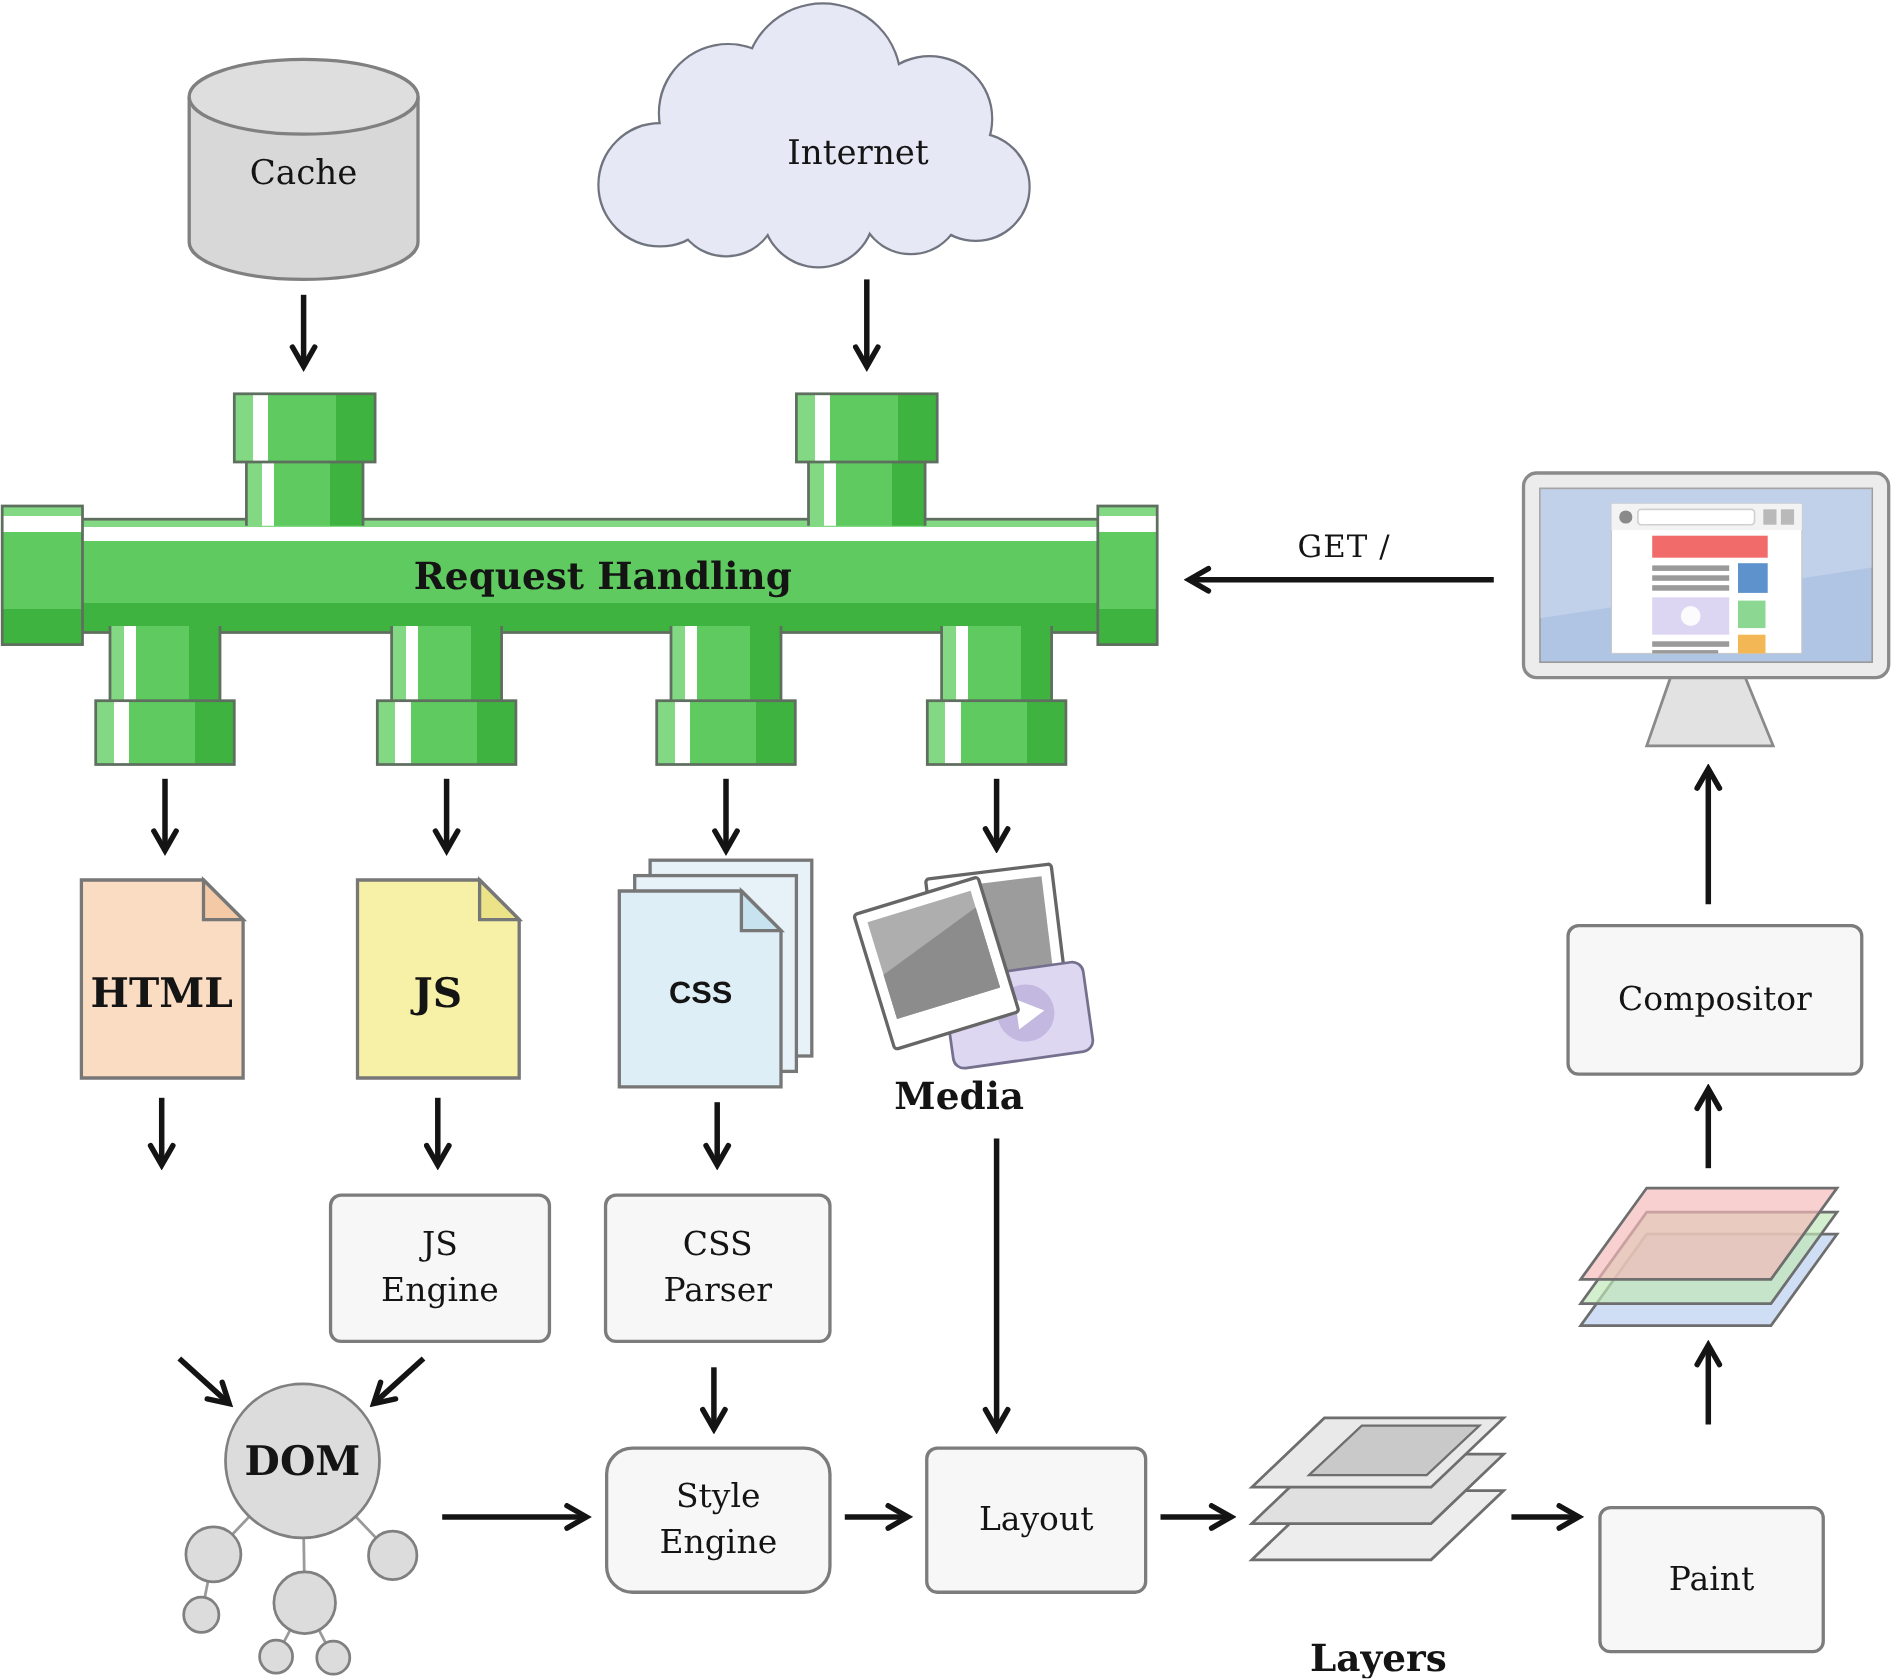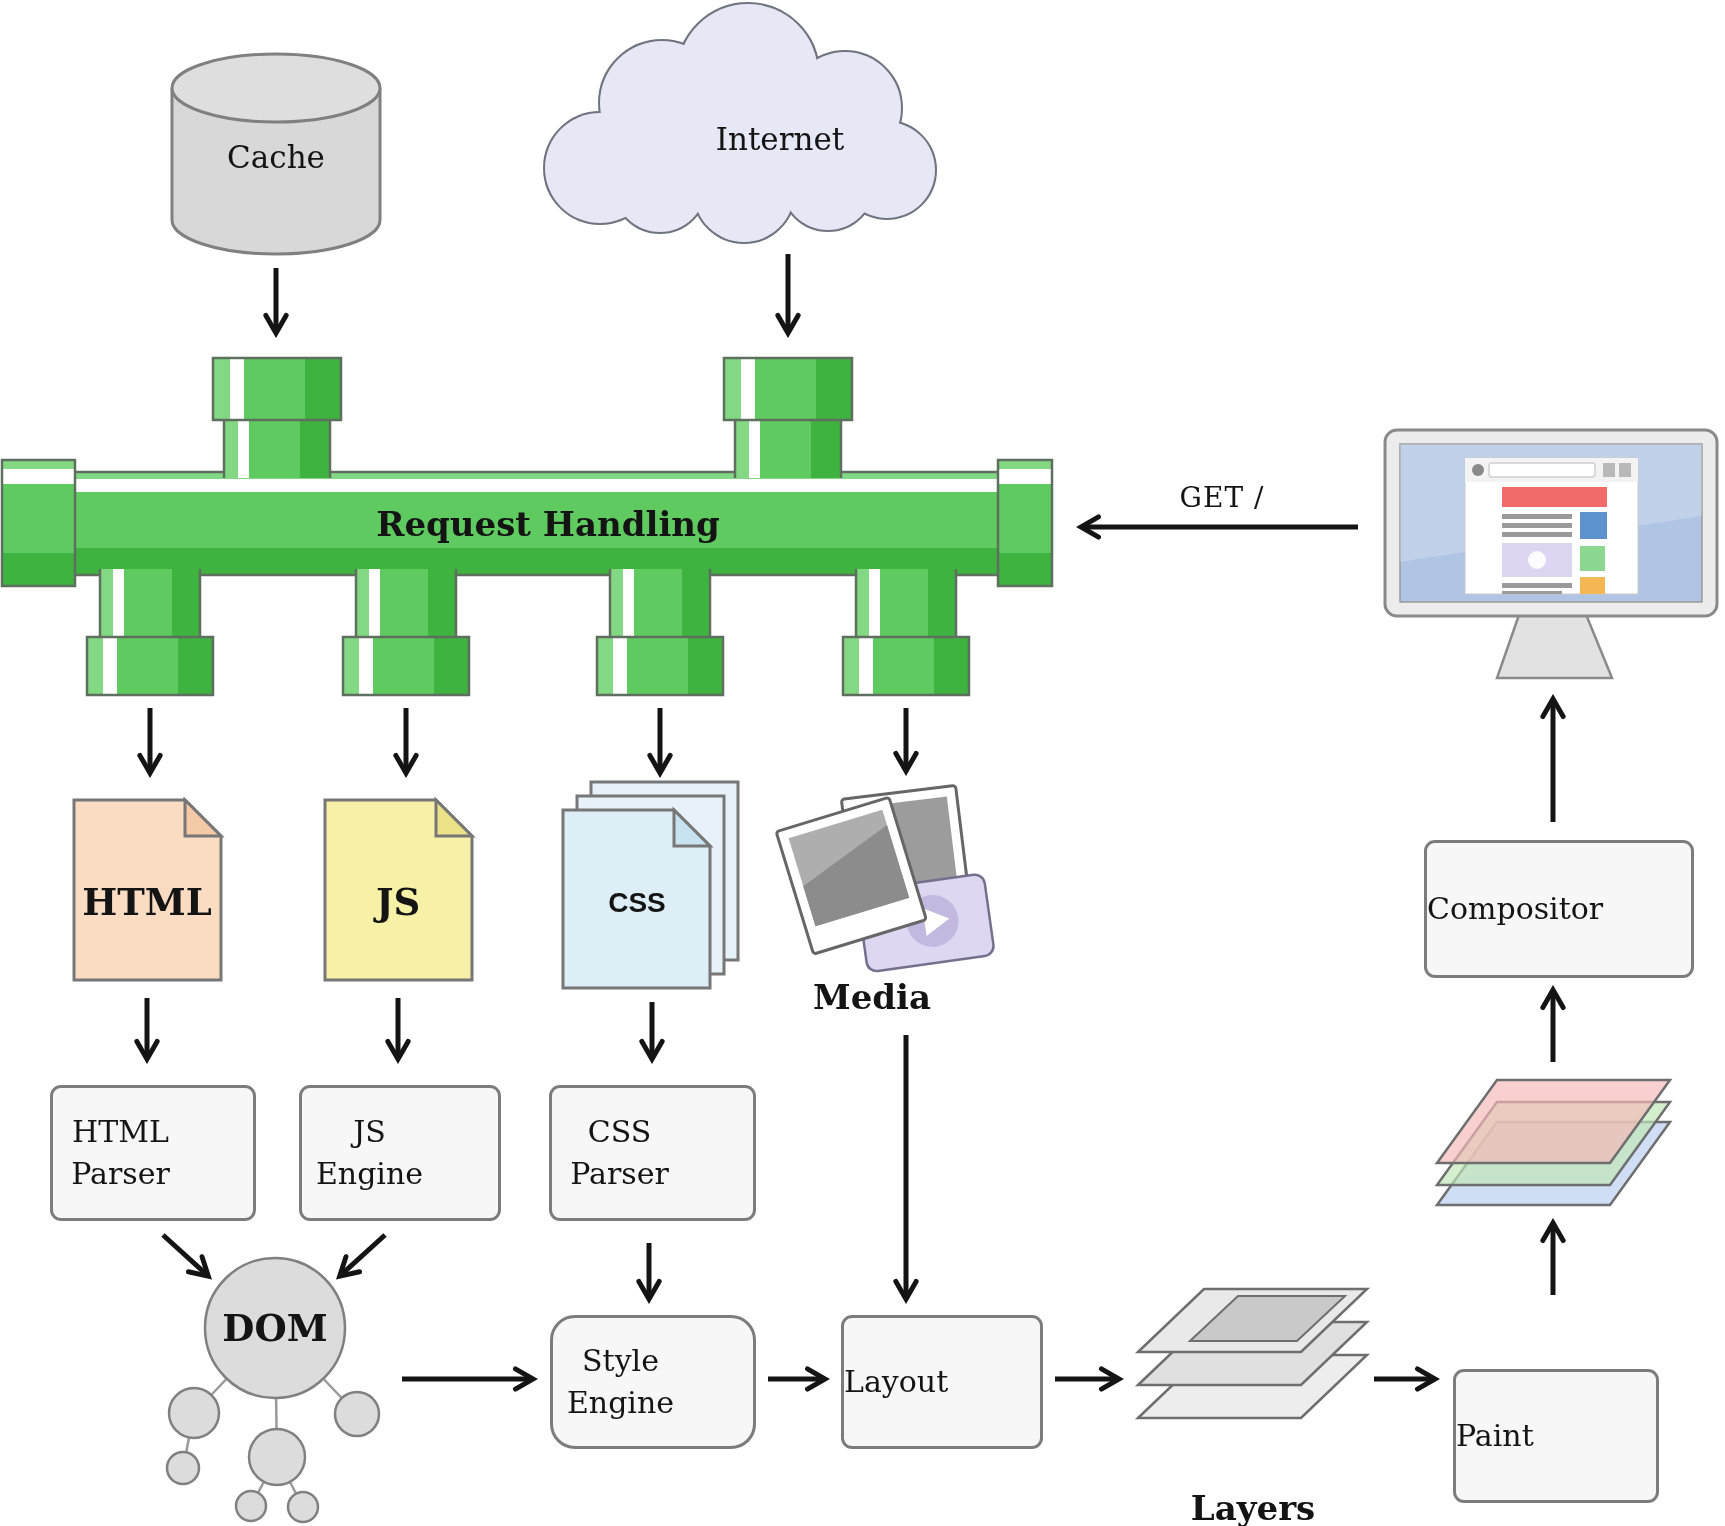--- a/index.html
+++ b/index.html
@@ -8,21 +8,21 @@
   #gfx{position:absolute;left:0;top:0;z-index:1;}
   .lbl{position:absolute;z-index:3;transform:translate(-50%,-50%);
        font-family:"DejaVu Serif",serif;color:#141414;white-space:nowrap;text-align:center;}
   .lbl-plain{font-size:31px;font-weight:400;}
   .lbl-bold{font-size:34px;font-weight:700;}
   .lbl-doc{font-size:37px;font-weight:700;}
   .lbl-sans{font-family:Liberation Sans, sans-serif;font-weight:700;font-size:28px;}
   .lbl-get{font-size:28px;font-weight:400;letter-spacing:1px;}
   .lbl-dom{font-size:37px;font-weight:700;}
   .node{position:absolute;z-index:2;background:#f7f7f7;border:3px solid #7c7c7c;
-        border-radius:11px;display:flex;align-items:center;justify-content:flex-start;
+        border-radius:11px;display:flex;align-items:center;justify-content:center;
         text-align:center;font-size:30px;line-height:1.4;color:#141414;
         font-family:"DejaVu Serif",serif;}
   .node span{display:inline-block;max-width:135px;}
   .node--wide span{max-width:none;}
 </style>
 </head>
 <body>
 
 <div id="stage">
 
@@ -229,23 +229,20 @@
     <line x1="768" y1="1379" x2="822" y2="1379" marker-end="url(#arw)"></line>
     <line x1="1055" y1="1379" x2="1116" y2="1379" marker-end="url(#arw)"></line>
     <line x1="1374" y1="1379" x2="1432" y2="1379" marker-end="url(#arw)"></line>
     <line x1="1553" y1="1295" x2="1553" y2="1226" marker-end="url(#arw)"></line>
     <line x1="1553" y1="1062" x2="1553" y2="993" marker-end="url(#arw)"></line>
     <line x1="1553" y1="822" x2="1553" y2="702" marker-end="url(#arw)"></line>
     <line x1="1358" y1="527" x2="1084" y2="527" marker-end="url(#arw)"></line>
   </g>
 </svg>
 
-<div class="node" style="left:50px;top:1085px;width:200px;height:130px;">
-      <span>HTML Parser</span>
-    </div>
 <div class="node" style="left:299px;top:1085px;width:196px;height:130px;">
       <span>JS Engine</span>
     </div>
 <div class="node" style="left:549px;top:1085px;width:201px;height:130px;">
       <span>CSS Parser</span>
     </div>
 <div class="node" style="left:550px;top:1315px;width:200px;height:128px;border-radius:25px;">
       <span>Style Engine</span>
     </div>
 <div class="node node--wide" style="left:841px;top:1315px;width:196px;height:128px;">

